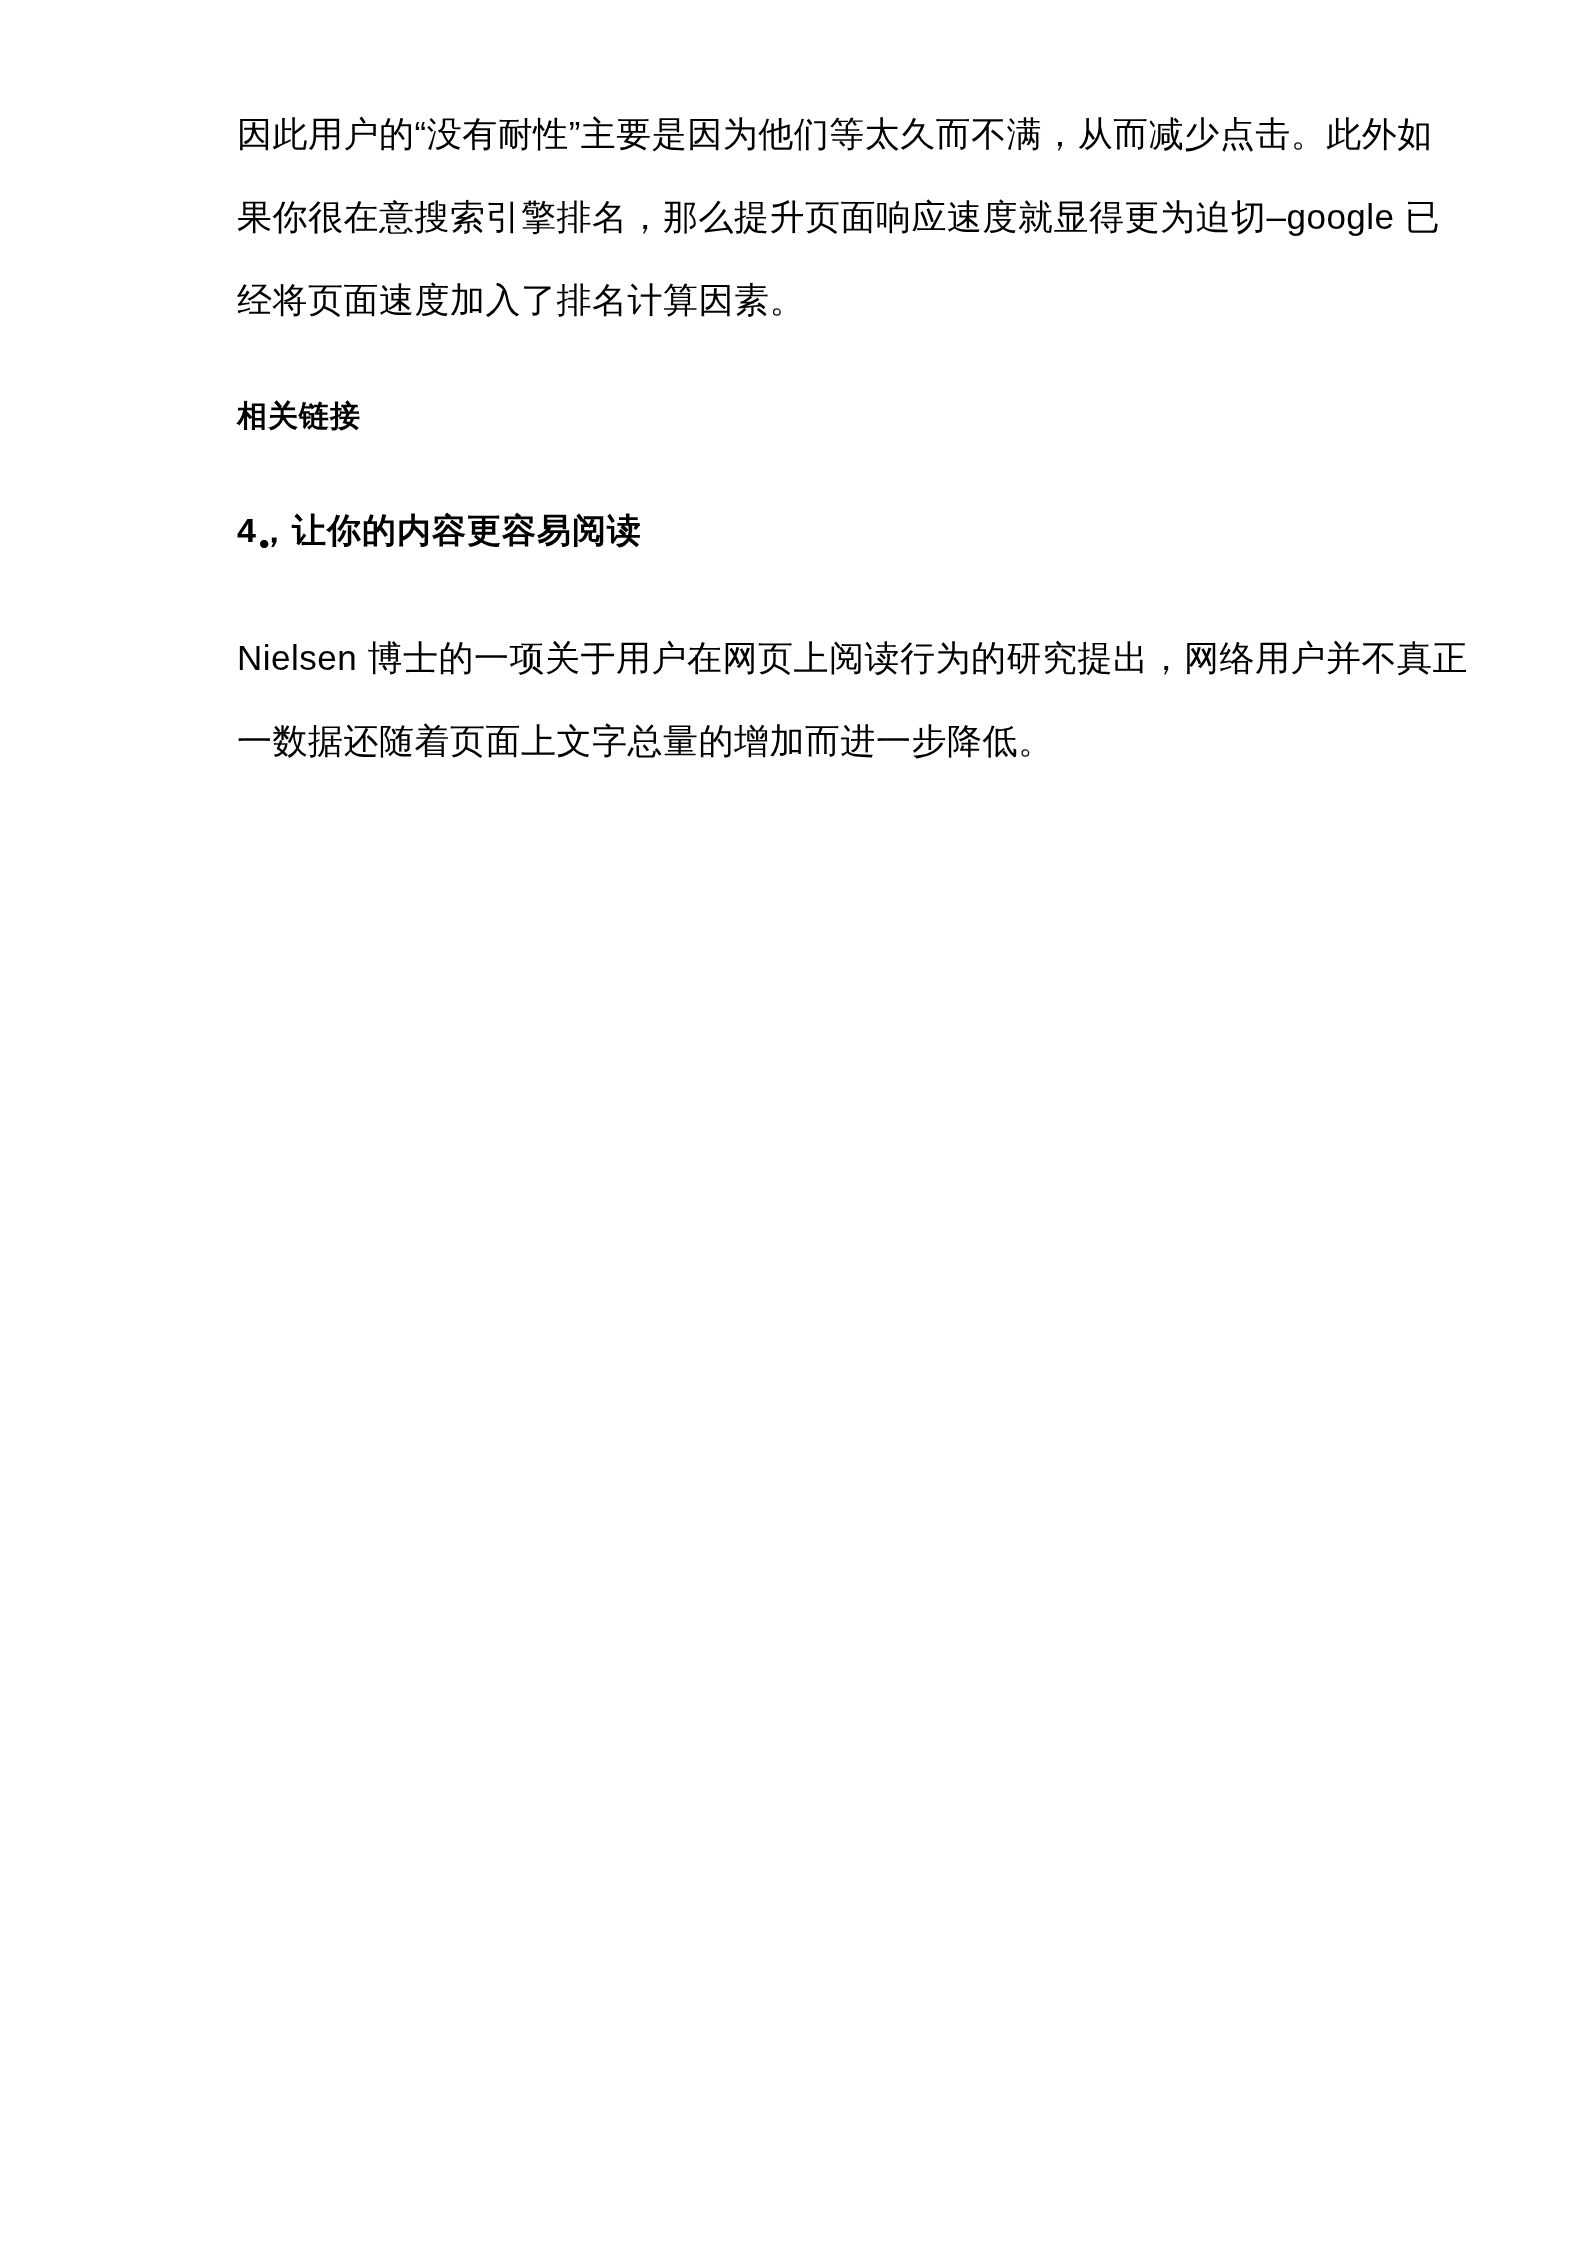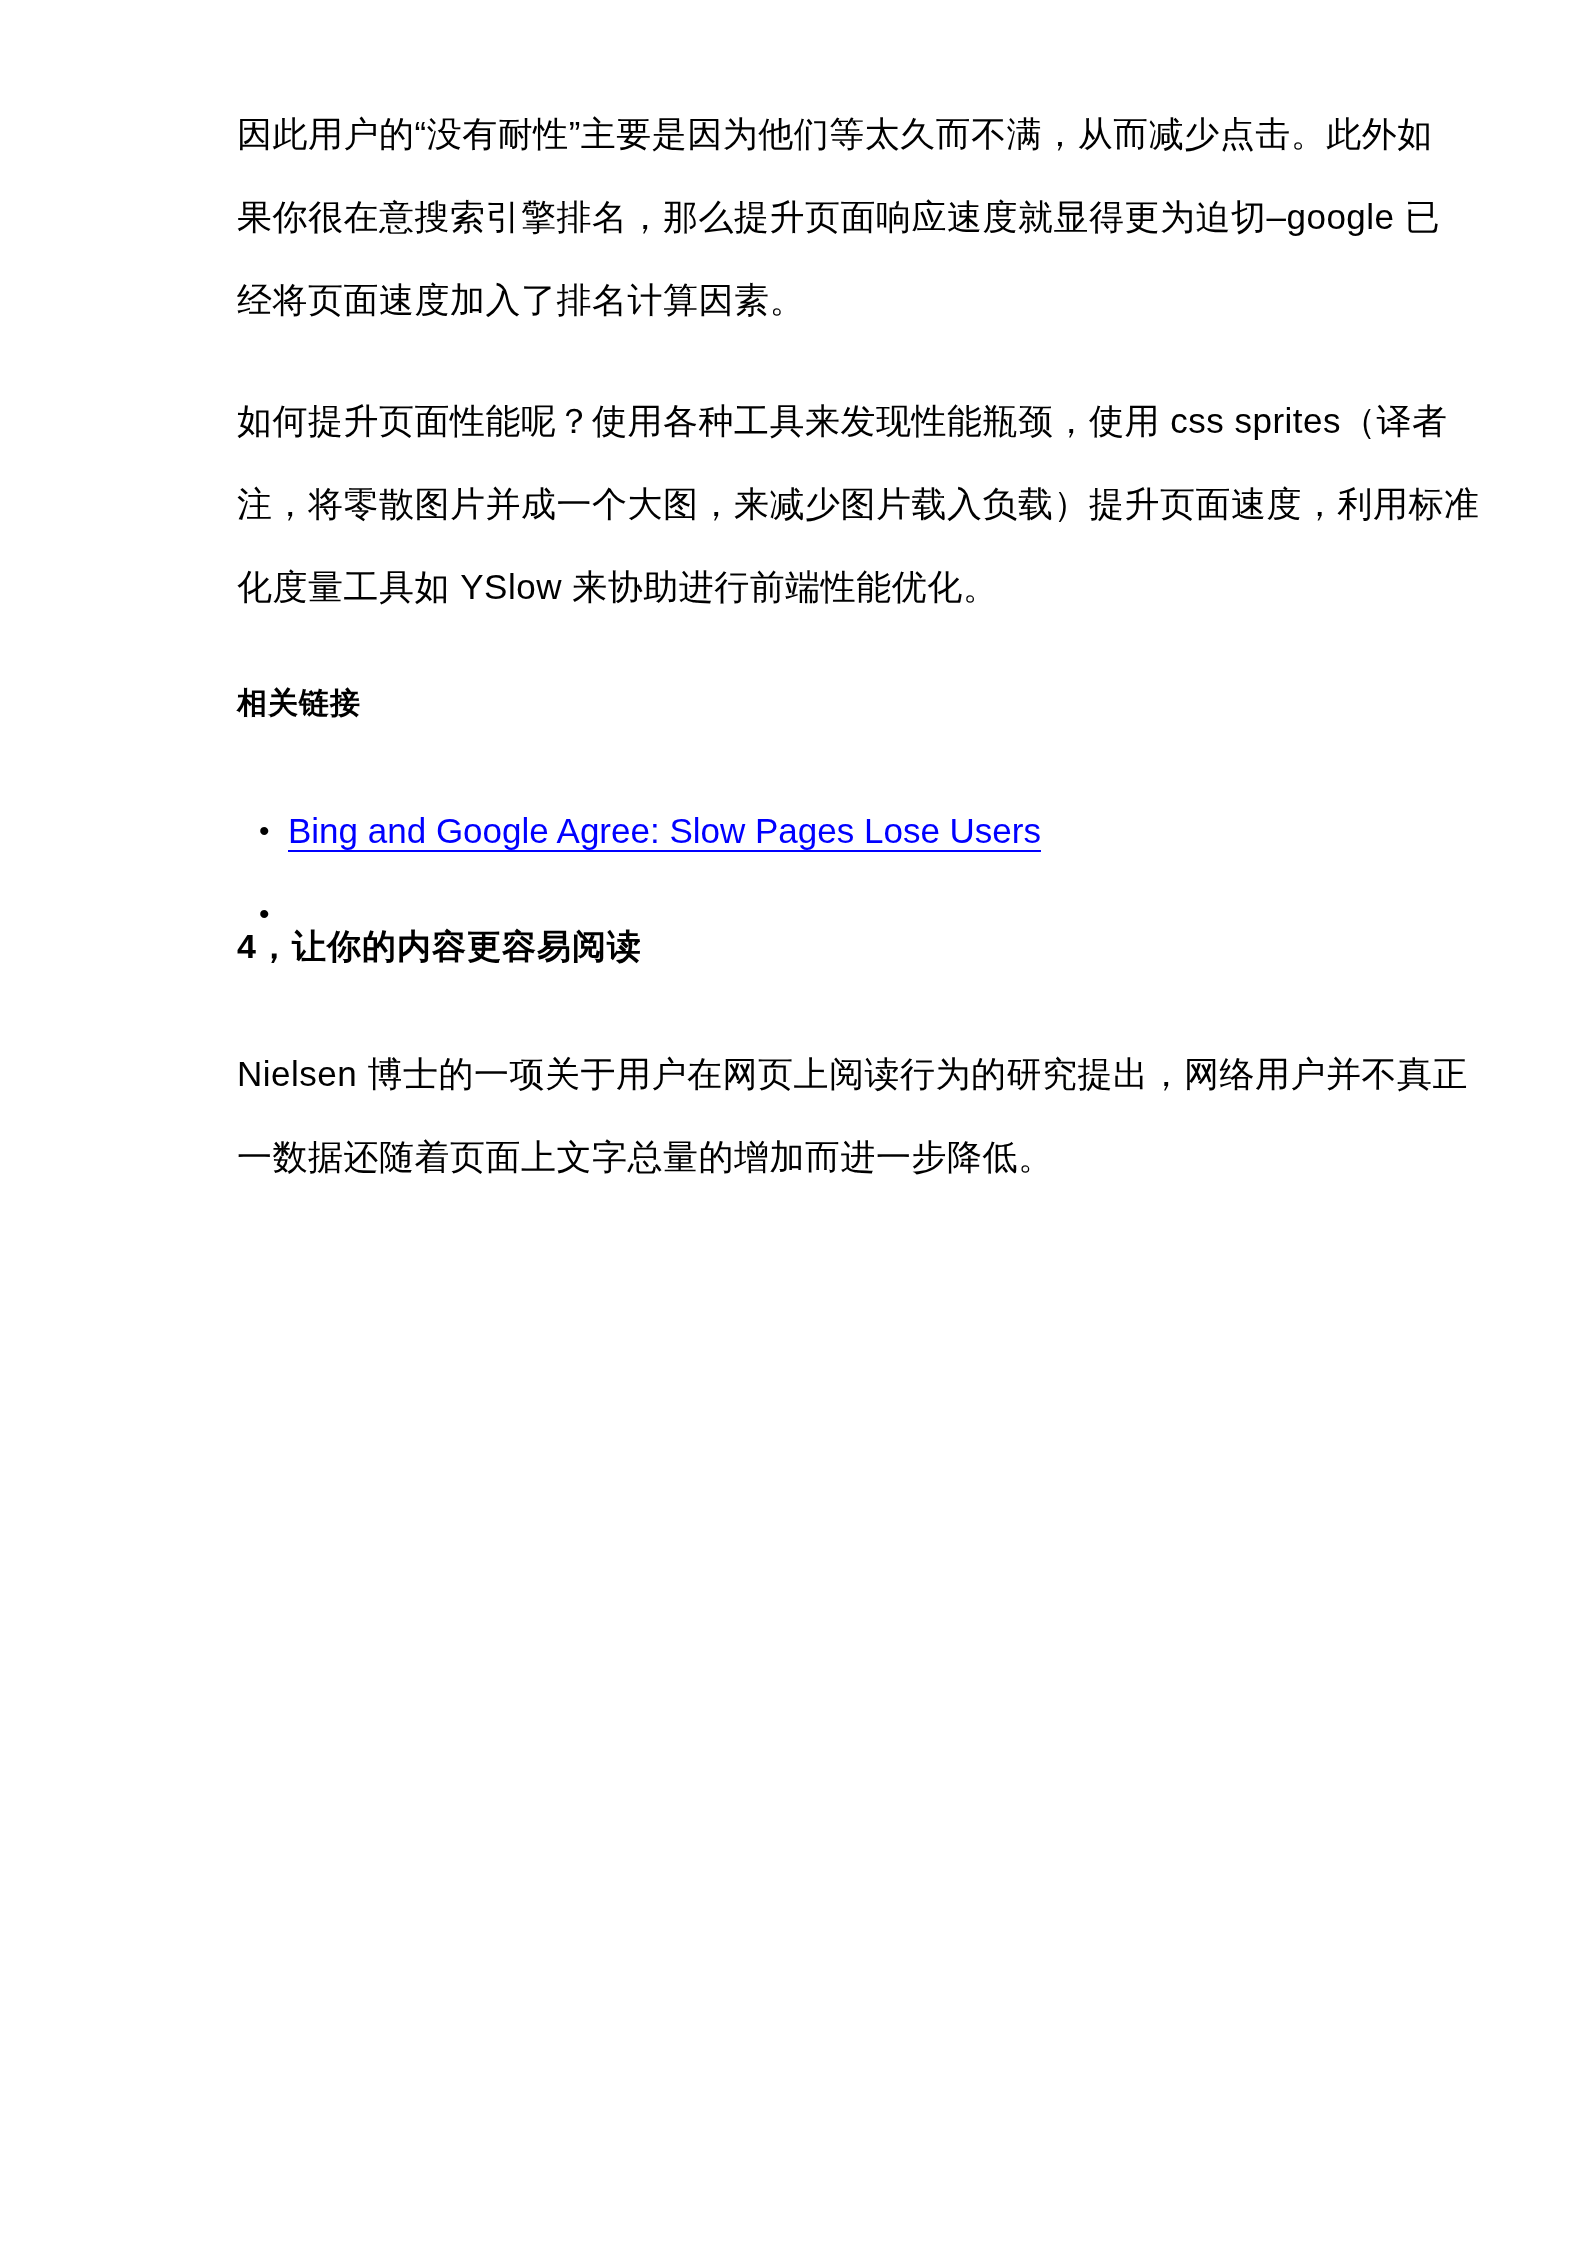--- a/index.html
+++ b/index.html
@@ -85,32 +85,26 @@
 <body>
 
 <div class="page">
 
   <div class="para">
     <div class="line">因此用户的“没有耐性”主要是因为他们等太久而不满，从而减少点击。此外如</div>
     <div class="line">果你很在意搜索引擎排名，那么提升页面响应速度就显得更为迫切–google 已</div>
     <div class="line last">经将页面速度加入了排名计算因素。</div>
   </div>
 
-  <div class="para">
-    <div class="line">如何提升页面性能呢？使用各种工具来发现性能瓶颈，使用 css sprites（译者</div>
-    <div class="line">注，将零散图片并成一个大图，来减少图片载入负载）提升页面速度，利用标准</div>
-    <div class="line last">化度量工具如 YSlow 来协助进行前端性能优化。</div>
-  </div>
 
   <h2 class="h-related">相关链接</h2>
 
   <ul class="links-list">
     <li>
       <span class="bullet">•</span>
-      <a>Bing and Google Agree: Slow Pages Lose Users</a>
     </li>
     <li>
       <span class="bullet">•</span>
     </li>
   </ul>
 
   <h1 class="h-section">4，让你的内容更容易阅读</h1>
 
   <div class="para sect-para">
     <div class="line">Nielsen 博士的一项关于用户在网页上阅读行为的研究提出，网络用户并不真正</div>

